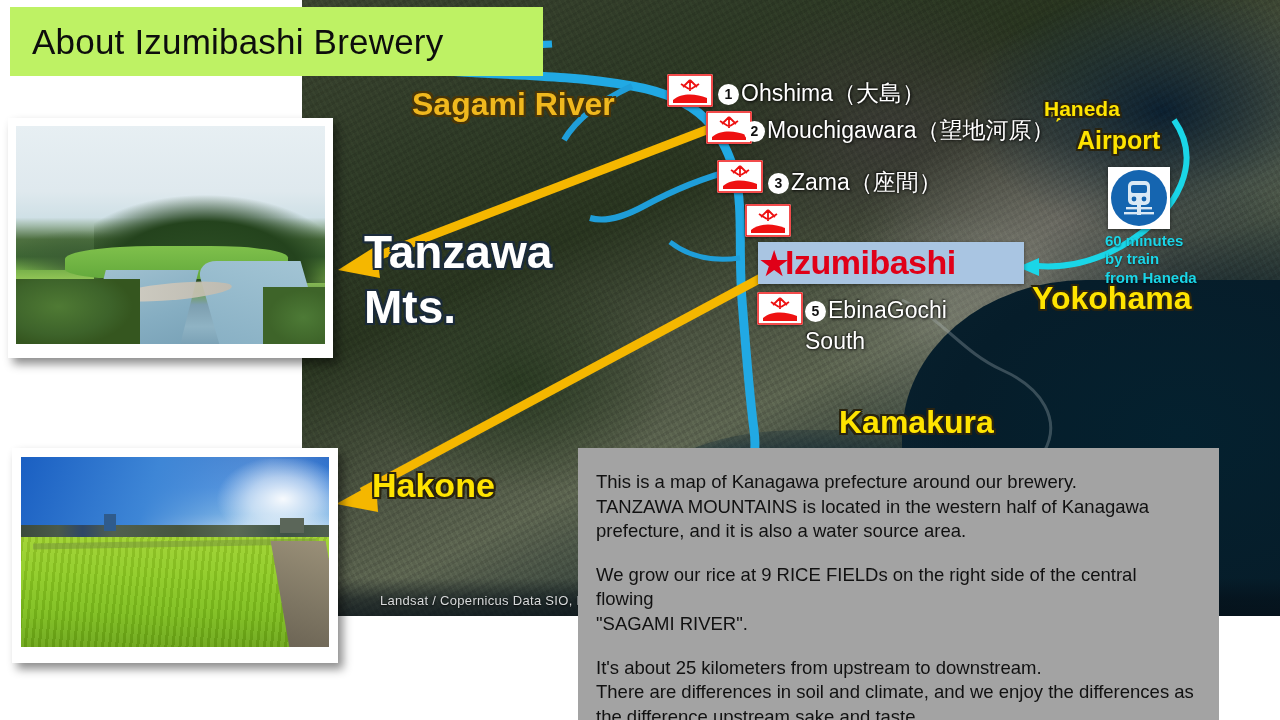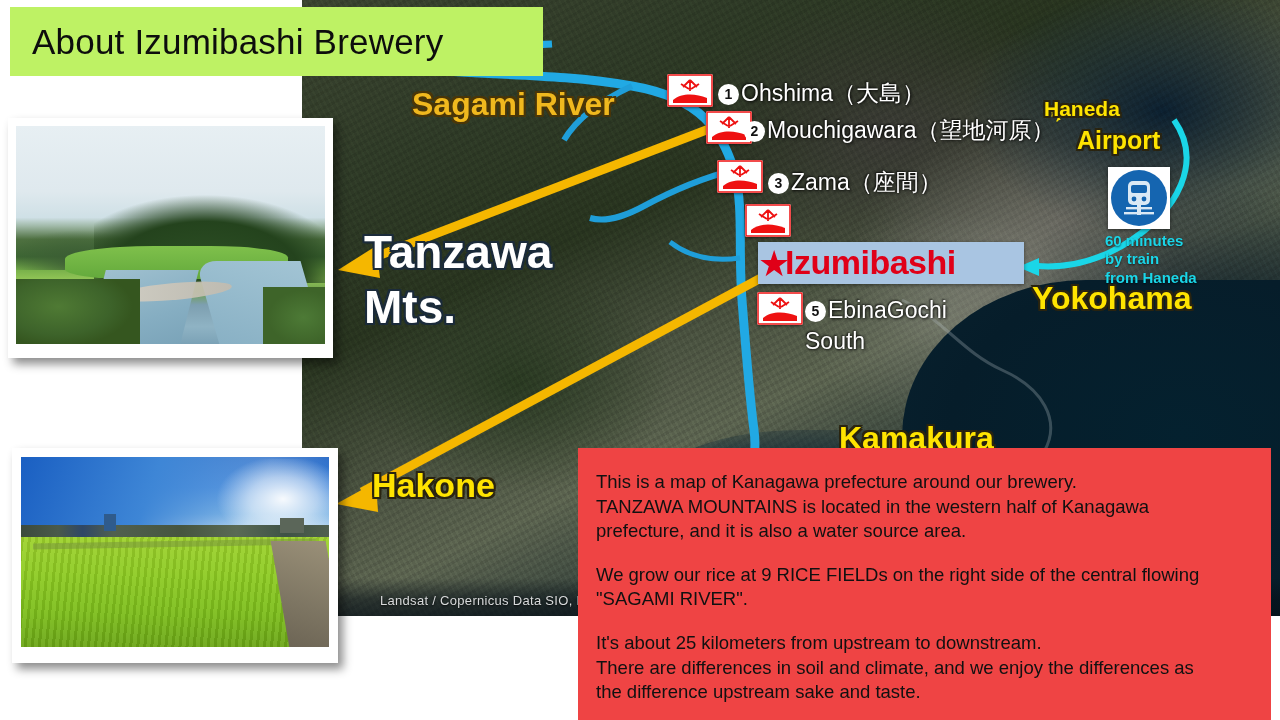--- a/index.html
+++ b/index.html
@@ -64,21 +64,21 @@
     color:#ffe400; font-weight:bold;
     text-shadow: -2px -2px 0 #2a2410, 2px -2px 0 #2a2410, -2px 2px 0 #2a2410, 2px 2px 0 #2a2410,
                  0 -2px 0 #2a2410, 0 2px 0 #2a2410, -2px 0 0 #2a2410, 2px 0 0 #2a2410;
   }
 
   #lblSagami { left: 110px; top: 88px; font-size: 32px; color:#f0b81e; font-weight:bold;
     text-shadow: -2px -2px 0 #4a3608, 2px -2px 0 #4a3608, -2px 2px 0 #4a3608, 2px 2px 0 #4a3608, 0 2px 0 #4a3608, 2px 0 0 #4a3608; }
   #lblTanzawa1 { left: 62px; top: 228px; font-size: 46px; }
   #lblTanzawa2 { left: 62px; top: 283px; font-size: 46px; }
   #lblHakone { left: 70px; top: 468px; font-size: 34px; }
-  #lblKamakura { left: 537px; top: 406px; font-size: 32px; margin-top: 16px; }
+  #lblKamakura { left: 537px; top: 406px; font-size: 32px; }
   #lblYokohama { left: 730px; top: 282px; font-size: 32px; }
   #lblHaneda1 { left: 742px; top: 98px; font-size: 21px; }
   #lblHaneda2 { left: 775px; top: 127px; font-size: 25px; }
 
   .rice-label { position: absolute; font-size: 23px; color: #ffffff;
     text-shadow: 1px 1px 3px rgba(0,0,0,.9), -1px -1px 2px rgba(0,0,0,.7); white-space: nowrap; }
   .circnum { display:inline-block; width:21px; height:21px; border-radius:50%;
     background:#ffffff; color:#111; font-size:14px; font-weight:bold; line-height:21px;
     text-align:center; margin-right:2px; vertical-align: 2px; text-shadow:none; }
 
@@ -151,22 +151,22 @@
   #bpField { position:absolute; left:0; top:42%; width:100%; height:58%;
     background:
       repeating-linear-gradient(96deg, rgba(0,0,0,.08) 0 3px, rgba(255,255,255,.06) 3px 7px),
       linear-gradient(180deg, #9ed22c 0%, #8dcb22 35%, #7cbd1b 70%, #6ba616 100%); }
   #bpPath { position:absolute; right:-2%; top:44%; width:18%; height:56%;
     background: linear-gradient(200deg, #9a9078 0%, #7e7663 60%, #6d6555 100%); transform: skewX(10deg); }
   #bpRidge { position:absolute; left:4%; top:44%; width:92%; height:3%;
     background: rgba(120,150,60,.55); transform: rotate(-1deg); }
 
   
-  #descPanel { position:absolute; left:578px; top:448px; width:693px; height:272px;
-    background:#ef4444; padding:22px 22px 16px 18px; }
+  #descPanel { position:absolute; left:578px; top:448px; width:641px; height:272px;
+    background:#a3a3a3; padding:22px 22px 16px 18px; }
   #descPanel p { font-size:18.5px; color:#111; line-height:1.33; }
   #descPanel .gap { height: 19px; }
 </style>
 </head>
 <body>
 
 <div id="stage">
 
   <div id="map">
     <div class="mapTex"></div>

